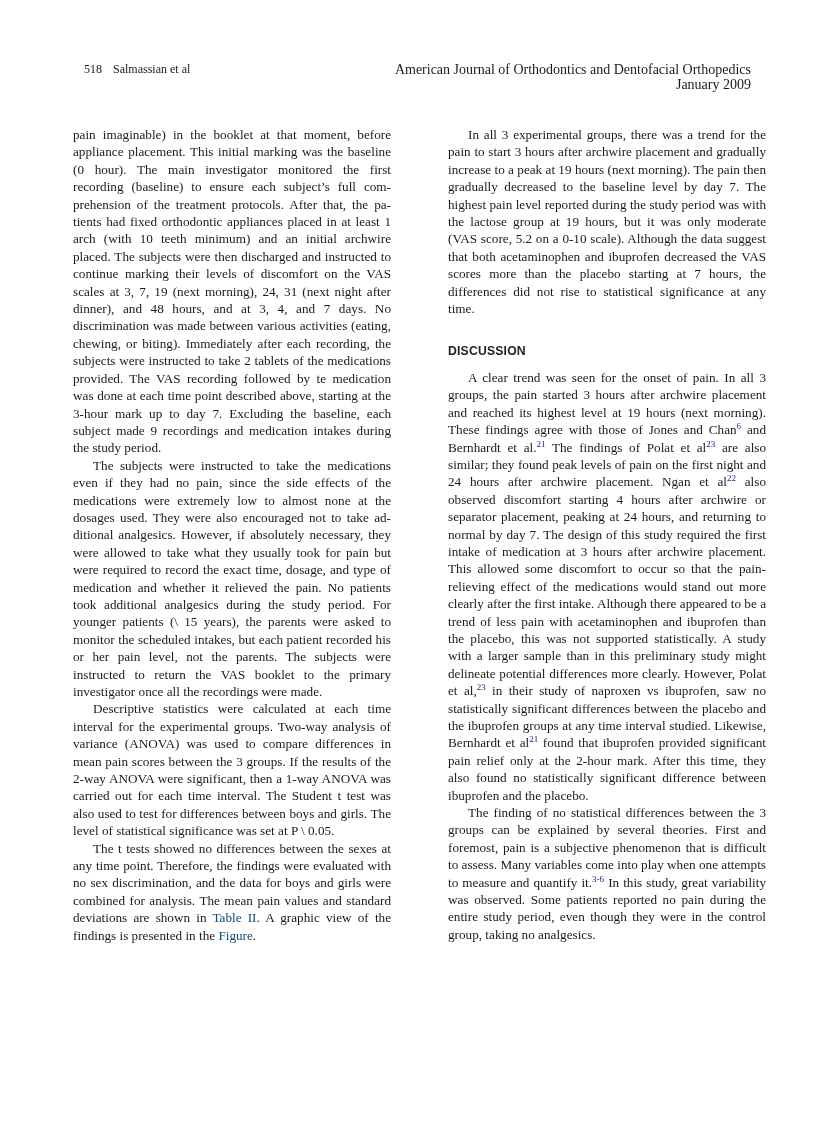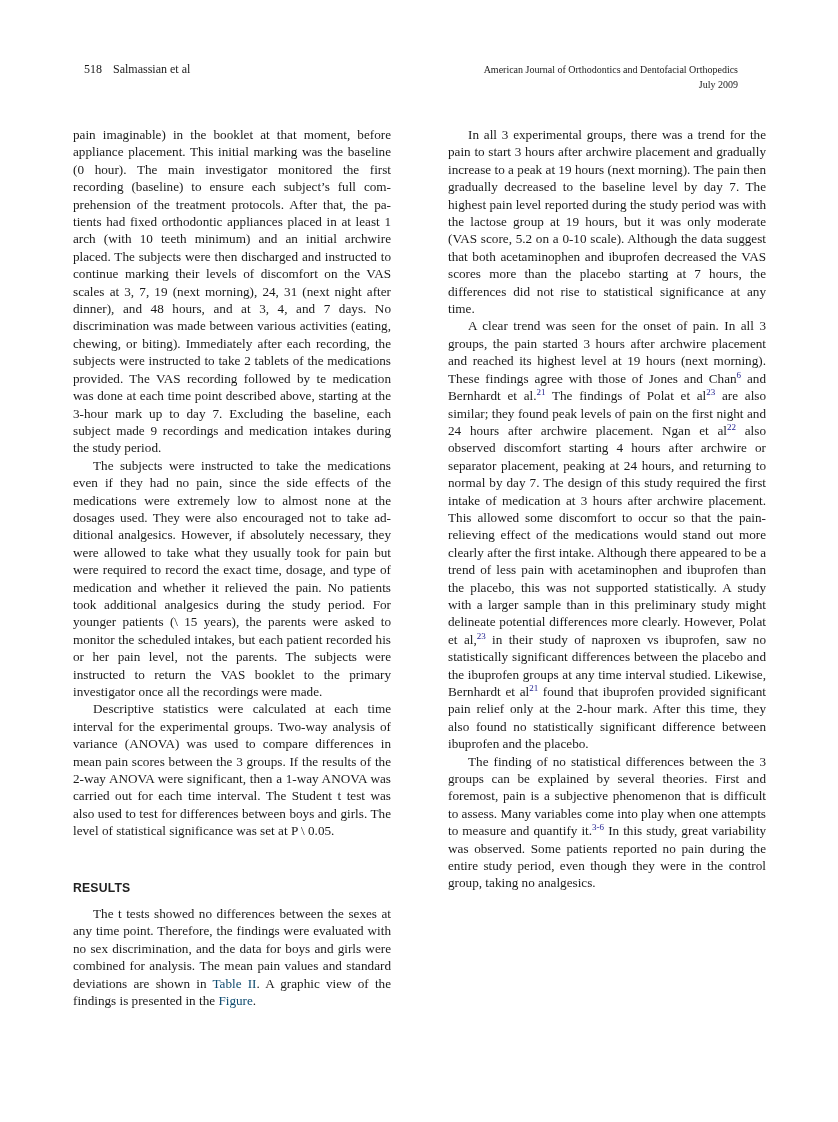--- a/index.html
+++ b/index.html
@@ -1,21 +1,21 @@
 <!DOCTYPE html>
 <html><head>
 <meta charset="utf-8">
 <style>
   html, body { margin: 0; padding: 0; background: #ffffff; }
   body { width: 838px; height: 1122px; position: relative; overflow: hidden; color: #1a1a1a; }
   .page { position: absolute; left: 0; top: 0; width: 838px; height: 1122px; }
   .running-head { position: absolute; top: 62px; left: 84px; right: 84px; font-family: "Liberation Serif", "DejaVu Serif", serif; font-size: 12px; line-height: 15px; }
   .rh-left { position: absolute; left: 0; top: 0; }
   .rh-left .pg { margin-right: 8px; }
-  .rh-right { position: absolute; right: 16px; top: 0; text-align: right; font-size: 10px; }
+  .rh-right { position: absolute; right: 3px; top: 0; text-align: right; font-size: 14px; }
   .col { position: absolute; top: 126px; width: 318px; font-family: "Liberation Serif", "DejaVu Serif", serif; font-size: 13.2px; line-height: 17.4px; text-align: justify; hyphens: manual; }
   .col-left { left: 73px; }
   .col-right { left: 437px; margin-left: 11px; }
   .col p { margin: 0; }
   .col p.indent { text-indent: 20px; }
   .heading { font-family: "Liberation Sans", "DejaVu Sans", sans-serif; font-size: 12.2px; letter-spacing: 0.2px; color: #222; margin: 0; }
   .h-discussion { margin-top: 26px; margin-bottom: 8px; }
   .h-results { margin-top: 40px; margin-bottom: 8px; }
   sup { font-size: 9px; line-height: 0; vertical-align: 5px; color: #1a1a8c; }
   .link { color: #0c4a6e; }
@@ -25,36 +25,36 @@
 
 <div class="page">
 
   <div class="running-head">
     <div class="rh-left">
       <span class="pg">518</span>
       <span>Salmassian et al</span>
     </div>
     <div class="rh-right">
       <div>American Journal of Orthodontics and Dentofacial Orthopedics</div>
-      <div>July 2009</div>
+      <div>January 2009</div>
     </div>
   </div>
 
   <div class="col col-left">
     <p>pain imaginable) in the booklet at that moment, before appliance placement. This initial marking was the base­line (0 hour). The main investigator monitored the first recording (baseline) to ensure each subject’s full com­prehension of the treatment protocols. After that, the pa­tients had fixed orthodontic appliances placed in at least 1 arch (with 10 teeth minimum) and an initial archwire placed. The subjects were then discharged and instructed to continue marking their levels of discomfort on the VAS scales at 3, 7, 19 (next morning), 24, 31 (next night after dinner), and 48 hours, and at 3, 4, and 7 days. No discrimination was made between various activities (eating, chewing, or biting). Immediately after each re­cording, the subjects were instructed to take 2 tablets of the medications provided. The VAS recording fol­lowed by te medication was done at each time point de­scribed above, starting at the 3-hour mark up to day 7. Excluding the baseline, each subject made 9 recordings and medication intakes during the study period.</p>
     <p class="indent">The subjects were instructed to take the medications even if they had no pain, since the side effects of the medications were extremely low to almost none at the dosages used. They were also encouraged not to take ad­ditional analgesics. However, if absolutely necessary, they were allowed to take what they usually took for pain but were required to record the exact time, dosage, and type of medication and whether it relieved the pain. No patients took additional analgesics during the study period. For younger patients (\ 15 years), the parents were asked to monitor the scheduled intakes, but each patient recorded his or her pain level, not the parents. The subjects were instructed to return the VAS booklet to the primary investigator once all the recordings were made.</p>
     <p class="indent">Descriptive statistics were calculated at each time interval for the experimental groups. Two-way analysis of variance (ANOVA) was used to compare differences in mean pain scores between the 3 groups. If the results of the 2-way ANOVA were significant, then a 1-way ANOVA was carried out for each time interval. The Stu­dent t test was also used to test for differences between boys and girls. The level of statistical significance was set at P \ 0.05.</p>
 
-    <h3 class="heading h-results">RESULTS</h3>
     <p class="indent"><span>The t tests showed no differences between the sexes at any time point. Therefore, the findings were evaluated with no sex discrimination, and the data for boys and girls were combined for analysis. The mean pain values and standard deviations are shown in </span><a class="link">Table II</a><span>. A graphic view of the findings is presented in the </span><a class="link">Figure</a><span>.</span></p>
   </div>
 
   <div class="col col-right">
     <p class="indent">In all 3 experimental groups, there was a trend for the pain to start 3 hours after archwire placement and gradually increase to a peak at 19 hours (next morning). The pain then gradually decreased to the baseline level by day 7. The highest pain level reported during the study period was with the lactose group at 19 hours, but it was only moderate (VAS score, 5.2 on a 0-10 scale). Although the data suggest that both acetamino­phen and ibuprofen decreased the VAS scores more than the placebo starting at 7 hours, the differences did not rise to statistical significance at any time.</p>
 
+    <h3 class="heading h-discussion">DISCUSSION</h3>
 
 
     <p class="indent"><span>A clear trend was seen for the onset of pain. In all 3 groups, the pain started 3 hours after archwire place­ment and reached its highest level at 19 hours (next morning). These findings agree with those of Jones and Chan</span><sup>6</sup><span> and Bernhardt et al.</span><sup>21</sup><span> The findings of Polat et al</span><sup>23</sup><span> are also similar; they found peak levels of pain on the first night and 24 hours after archwire placement. Ngan et al</span><sup>22</sup><span> also observed discomfort starting 4 hours after archwire or separator placement, peaking at 24 hours, and returning to normal by day 7. The design of this study required the first intake of medication at 3 hours after archwire placement. This allowed some discomfort to occur so that the pain-relieving effect of the medications would stand out more clearly after the first intake. Although there appeared to be a trend of less pain with acetaminophen and ibuprofen than the placebo, this was not supported statistically. A study with a larger sample than in this preliminary study might delineate potential differences more clearly. However, Polat et al,</span><sup>23</sup><span> in their study of naproxen vs ibu­profen, saw no statistically significant differences be­tween the placebo and the ibuprofen groups at any time interval studied. Likewise, Bernhardt et al</span><sup>21</sup><span> found that ibuprofen provided significant pain relief only at the 2-hour mark. After this time, they also found no sta­tistically significant difference between ibuprofen and the placebo.</span></p>
 
     <p class="indent"><span>The finding of no statistical differences between the 3 groups can be explained by several theories. First and foremost, pain is a subjective phenomenon that is diffi­cult to assess. Many variables come into play when one attempts to measure and quantify it.</span><sup>3-6</sup><span> In this study, great variability was observed. Some patients reported no pain during the entire study period, even though they were in the control group, taking no analgesics.</span></p>
   </div>
 
 </div>
 
 </body></html>

